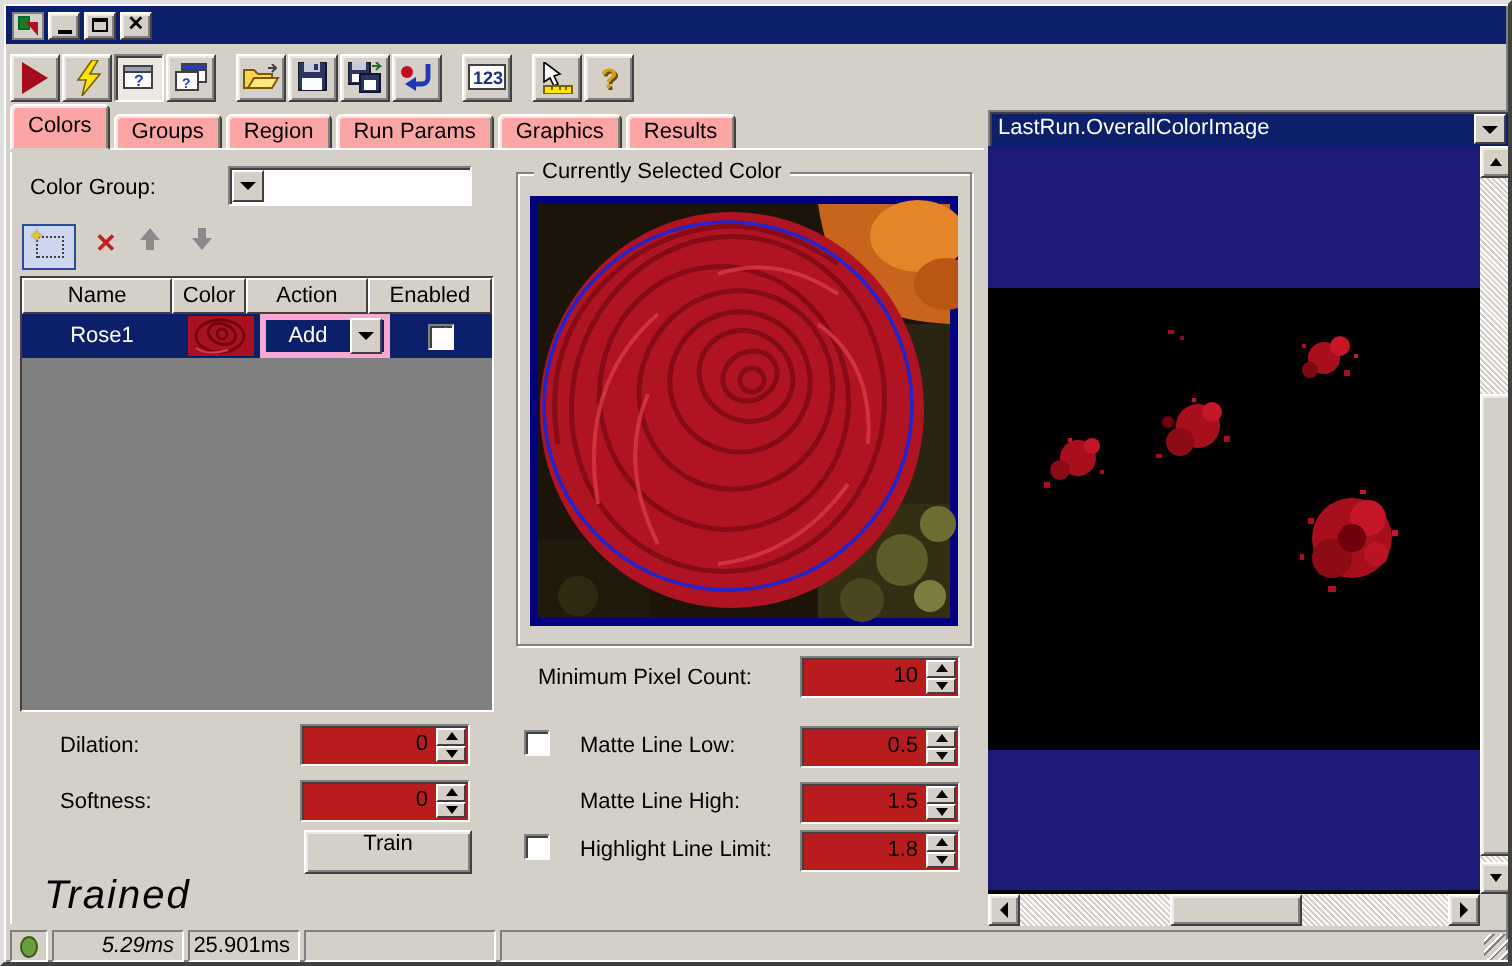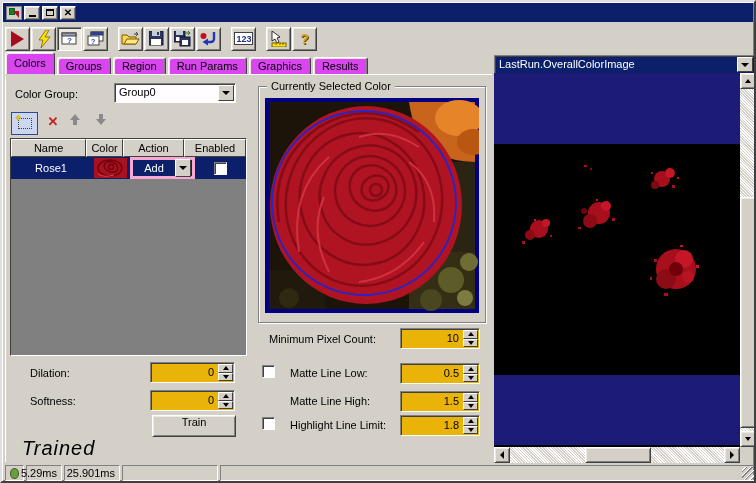--- a/index.html
+++ b/index.html
@@ -36,42 +36,42 @@
   .glyph-close { font-size:10px; line-height:10px; font-weight:bold; }
 
   
   .toolbar { position:absolute; left:3px; top:23px; height:27px; right:3px; display:flex; align-items:center; }
   .tbtn { width:25px; height:24px; display:flex; align-items:center; justify-content:center; margin-right:1px; }
   .gap { width:9px; }
   .tri-play { width:0;height:0;border-left:13px solid #a50d1d;border-top:8px solid transparent;border-bottom:8px solid transparent; }
 
   
   .tabs { position:absolute; left:3px; top:50px; display:flex; align-items:flex-end; height:23px; }
-  .tab { background:#d946ef; border:1px solid; border-color:#fff #404040 #d4d0c8 #fff;
+  .tab { background:#fca5a5; border:1px solid; border-color:#fff #404040 #d4d0c8 #fff;
     border-radius:3px 3px 0 0; padding:2px 8px 3px 8px; height:18px; margin-right:2px;
     box-shadow: inset 1px 1px 0 #ece9e2, inset -1px 0 0 #808080; }
   .tab.active { height:23px; padding-top:4px; font-size:11px; z-index:3; position:relative;
     box-shadow: inset 1px 1px 0 #ece9e2, inset -1px 0 0 #808080, 0 1px 0 #d4d0c8; }
 
   .tabpage { position:absolute; left:3px; top:72px; width:487px; height:388px; background:#d4d0c8;
     border-top:1px solid #fff; border-left:1px solid #fff; }
 
   
   .combo { position:absolute; border:1px solid; border-color:#808080 #fff #fff #808080;
     box-shadow: inset 1px 1px 0 #404040; background:#fffdff; display:flex; }
   .combo .ctext { flex:1; padding:2px 4px 0 4px; white-space:nowrap; overflow:hidden; }
   .combo .carrow { width:16px; margin:1px; background:#d4d0c8; border:1px solid; border-color:#fff #404040 #404040 #fff;
     display:flex; align-items:center; justify-content:center; }
   .tri-dn { width:0;height:0;border-left:4px solid transparent;border-right:4px solid transparent;border-top:4px solid #000; }
   .combo.navy { background:#0c1f6b; }
   .combo.navy .ctext { color:#fff; }
 
   
   .spin { position:absolute; height:21px; border:1px solid; border-color:#808080 #fff #fff #808080;
-    box-shadow: inset 1px 1px 0 #404040; background:#eab308; display:flex; }
+    box-shadow: inset 1px 1px 0 #404040; background:#b91c1c; display:flex; }
   .spin .sval { flex:1; text-align:right; padding:3px 3px 0 0; }
   .spin .sbtns { width:15px; margin:1px; display:flex; flex-direction:column; }
   .spin .sb { flex:1; background:#d4d0c8; border:1px solid; border-color:#fff #404040 #404040 #fff;
     display:flex; align-items:center; justify-content:center; }
   .t-up { width:0;height:0;border-left:3px solid transparent;border-right:3px solid transparent;border-bottom:4px solid #000; }
   .t-dn { width:0;height:0;border-left:3px solid transparent;border-right:3px solid transparent;border-top:4px solid #000; }
 
   .checkbox { position:absolute; width:13px; height:13px; background:#fffdff; border:1px solid;
     border-color:#808080 #fff #fff #808080; box-shadow: inset 1px 1px 0 #404040; }
   .checkbox.checked { position:static; display:inline-flex; align-items:center; justify-content:center;
@@ -233,21 +233,20 @@
     <div class="tab">Region</div>
     <div class="tab">Run Params</div>
     <div class="tab">Graphics</div>
     <div class="tab">Results</div>
   </div>
 
   <div class="tabpage"></div>
 
   <span class="lbl" style="left:13px; top:86px;">Color Group:</span>
   <div class="combo" style="left:112px; top:81px; width:122px; height:20px;">
-    <span class="ctext">Group0</span>
     <span class="carrow">
         <span class="tri-dn"></span>
       </span>
   </div>
 
   <div class="abs" style="left:9px; top:110px; width:27px; height:23px; background:#ccd6ee; border:1px solid #2a4a9a; display:flex; align-items:center; justify-content:center;">
     <span style="position:relative; width:14px; height:11px; border:1px dotted #404040; display:inline-block;">
       <span style="position:absolute; left:-4px; top:-6px; color:#e8c800; font-size:9px; text-shadow:0 0 1px #806000;">✦</span>
     </span>
   </div>
@@ -499,20 +498,20 @@
     <div class="sb-thumb" style="left:91px; top:0; width:66px; height:16px;"></div>
     <div class="sbb" style="right:0; top:0;">
         <span class="t-rt"></span>
       </div>
   </div>
 
   <div class="statusbar">
     <div class="spanel" style="width:19px; justify-content:center;">
       <span class="dot"></span>
     </div>
-    <div class="spanel" style="width:36px;">5.29ms</div>
+    <div class="spanel" style="width:66px;font-style:italic;">5.29ms</div>
     <div class="spanel" style="width:56px;">25.901ms</div>
     <div class="spanel" style="width:96px;"></div>
     <div class="spanel" style="flex:1; margin-right:0;"></div>
     <div class="grip"></div>
   </div>
 
 </div>
 
 </body></html>

